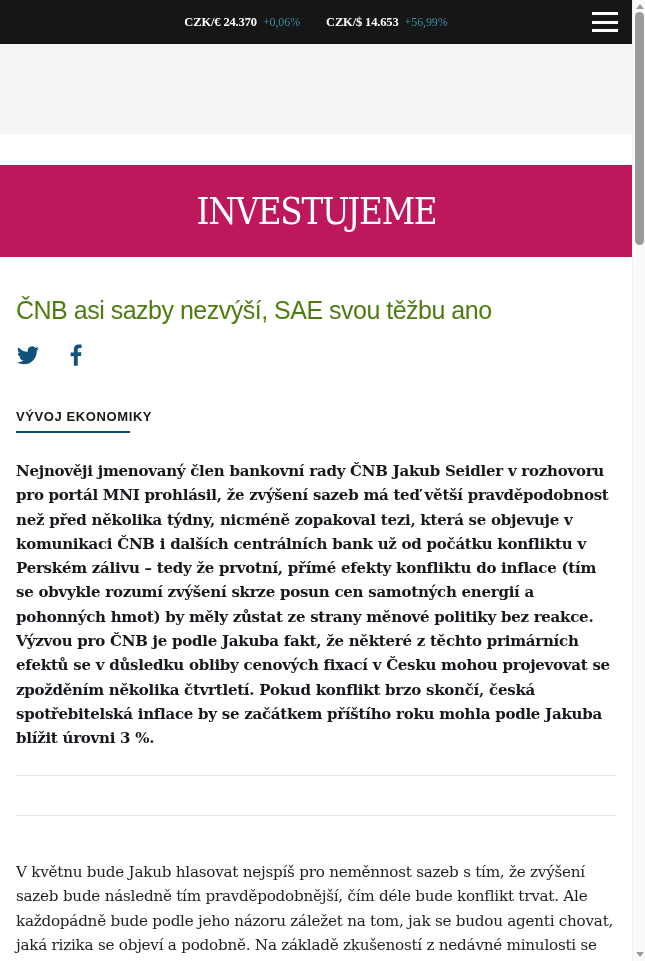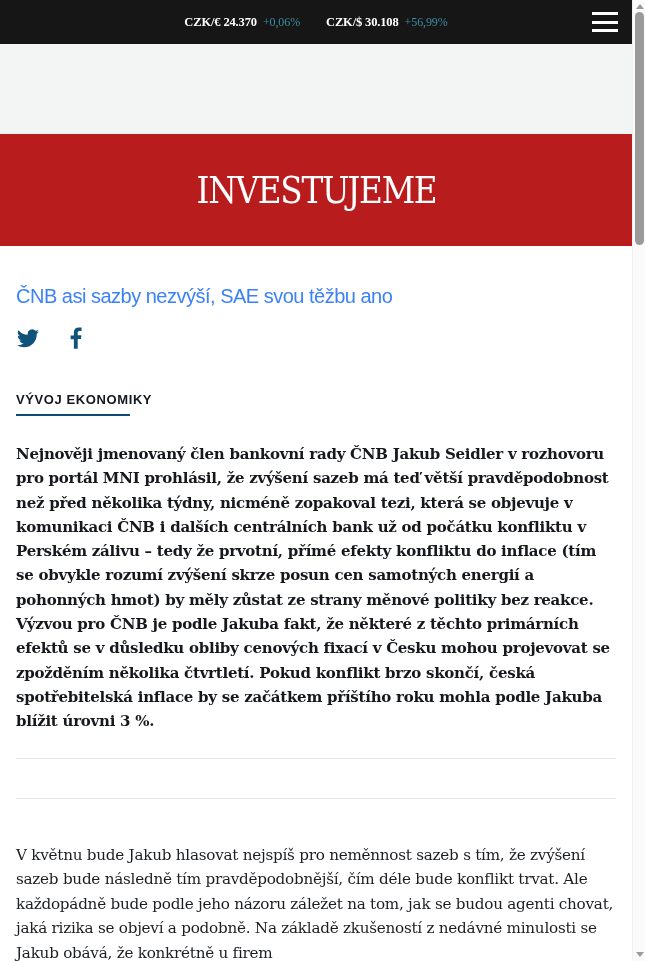--- a/index.html
+++ b/index.html
@@ -88,25 +88,26 @@
   }
 
   
   .graystrip {
     height: 90px;
     background: #f3f4f4;
   }
 
   
   .logobar {
-    height: 112px;
-    background: #b91c1c;
+    height: 92px;
+    background: #be185d;
     display: flex;
     align-items: center;
     justify-content: center;
+    margin-top: 31px;
   }
   .logo-text {
     color: #ffffff;
     font-family: "DejaVu Serif", serif;
     font-weight: 400;
     font-size: 38px;
     letter-spacing: -1.5px;
     transform: scaleX(0.86);
     transform-origin: center;
     line-height: 1;
@@ -114,24 +115,24 @@
   }
 
   
   .article {
     padding: 0 16px;
   }
 
   .article-title {
     margin: 38px 0 0 0;
     font-family: "Liberation Sans", sans-serif;
-    font-size: 20px;
+    font-size: 25px;
     line-height: 1.2;
     font-weight: 500;
-    color: #3b82f6;
+    color: #4d7c0f;
     letter-spacing: -0.5px;
   }
 
   .article-date {
     margin-top: 26px;
     font-family: "Liberation Sans", sans-serif;
     font-size: 11.5px;
     font-weight: 700;
     color: #1b1f23;
     letter-spacing: 0.1px;
@@ -252,21 +253,21 @@
 
     <div class="topbar">
       <div class="ticker">
 
         <div class="ticker-item">
           <span class="ticker-pair">CZK/€ 24.370</span>
           <span class="ticker-change">+0,06%</span>
         </div>
 
         <div class="ticker-item">
-          <span class="ticker-pair">CZK/$ 30.108</span>
+          <span class="ticker-pair">CZK/$ 14.653</span>
           <span class="ticker-change">+56,99%</span>
         </div>
 
       </div>
 
       <div class="hamburger">
         <span></span>
         <span></span>
         <span></span>
       </div>

